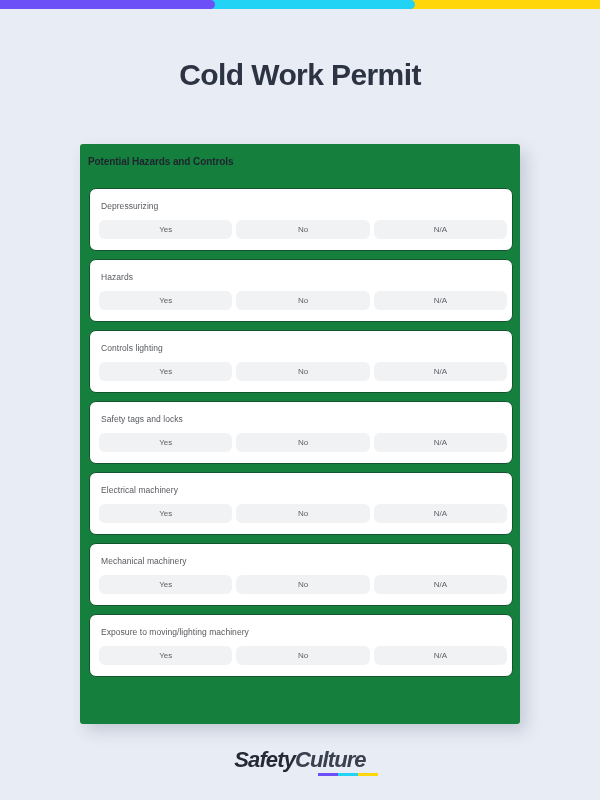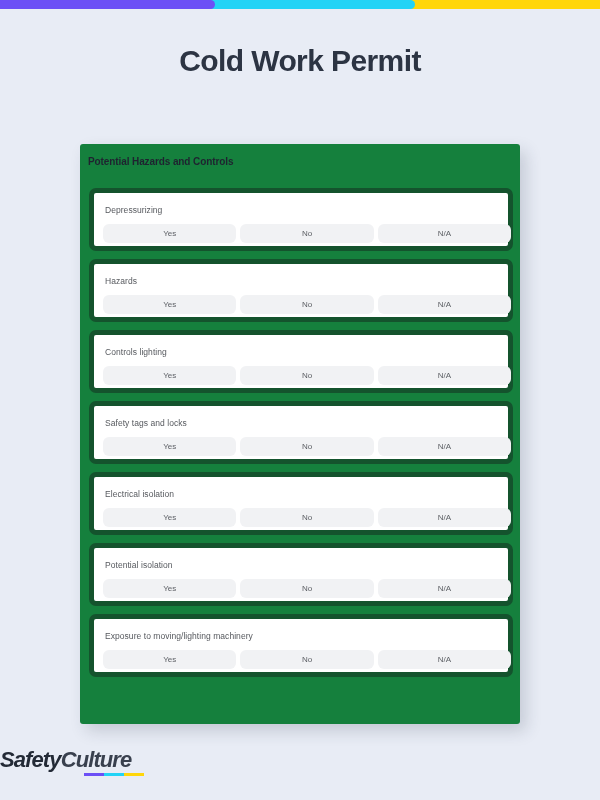--- a/index.html
+++ b/index.html
@@ -28,21 +28,21 @@
     height: 9px;
     border-radius: 0 6px 6px 0;
   }
   .topbar .seg-yellow { left: 0; width: 600px; background: #ffd60a; border-radius: 0; z-index: 1; }
   .topbar .seg-cyan   { left: 0; width: 415px; background: #22d3f6; z-index: 2; }
   .topbar .seg-purple { left: 0; width: 215px; background: #6c4ff6; z-index: 3; }
 
   
   .page-title {
     position: absolute;
-    top: 44px;
+    top: 58px;
     left: 0;
     width: 600px;
     text-align: center;
     font-size: 30px;
     font-weight: 700;
     letter-spacing: -0.6px;
     color: #2c3443;
   }
 
   
@@ -73,21 +73,21 @@
     left: 9px;
     top: 44px;
     width: 424px;
   }
 
   .item-card {
     position: relative;
     height: 63px;
     margin-bottom: 8px;
     background: #ffffff;
-    border: 5px solid #14532d;
+    border: 1px solid #14532d;
     border-radius: 7px;
     box-sizing: border-box;
   }
 
   .item-label {
     position: absolute;
     left: 11px;
     top: 12px;
     font-size: 8.5px;
     color: #56595e;
@@ -119,21 +119,21 @@
     padding: 0;
     cursor: pointer;
   }
 
   
   .logo {
     position: absolute;
     left: 0;
     top: 749px;
     width: 600px;
-    text-align: left;
+    text-align: center;
   }
   .logo-wrap {
     display: inline-block;
     position: relative;
     font-style: italic;
     font-weight: 700;
     font-size: 22px;
     letter-spacing: -0.9px;
     line-height: 1;
   }
@@ -192,29 +192,29 @@
       </div>
       <div class="item-card">
         <div class="item-label">Safety tags and locks</div>
         <div class="options">
           <button class="option-btn">Yes</button>
           <button class="option-btn">No</button>
           <button class="option-btn">N/A</button>
         </div>
       </div>
       <div class="item-card">
-        <div class="item-label">Electrical isolation</div>
-        <div class="options">
-          <button class="option-btn">Yes</button>
-          <button class="option-btn">No</button>
-          <button class="option-btn">N/A</button>
-        </div>
-      </div>
-      <div class="item-card">
-        <div class="item-label">Potential isolation</div>
+        <div class="item-label">Electrical machinery</div>
+        <div class="options">
+          <button class="option-btn">Yes</button>
+          <button class="option-btn">No</button>
+          <button class="option-btn">N/A</button>
+        </div>
+      </div>
+      <div class="item-card">
+        <div class="item-label">Mechanical machinery</div>
         <div class="options">
           <button class="option-btn">Yes</button>
           <button class="option-btn">No</button>
           <button class="option-btn">N/A</button>
         </div>
       </div>
       <div class="item-card">
         <div class="item-label">Exposure to moving/lighting machinery</div>
         <div class="options">
           <button class="option-btn">Yes</button>

